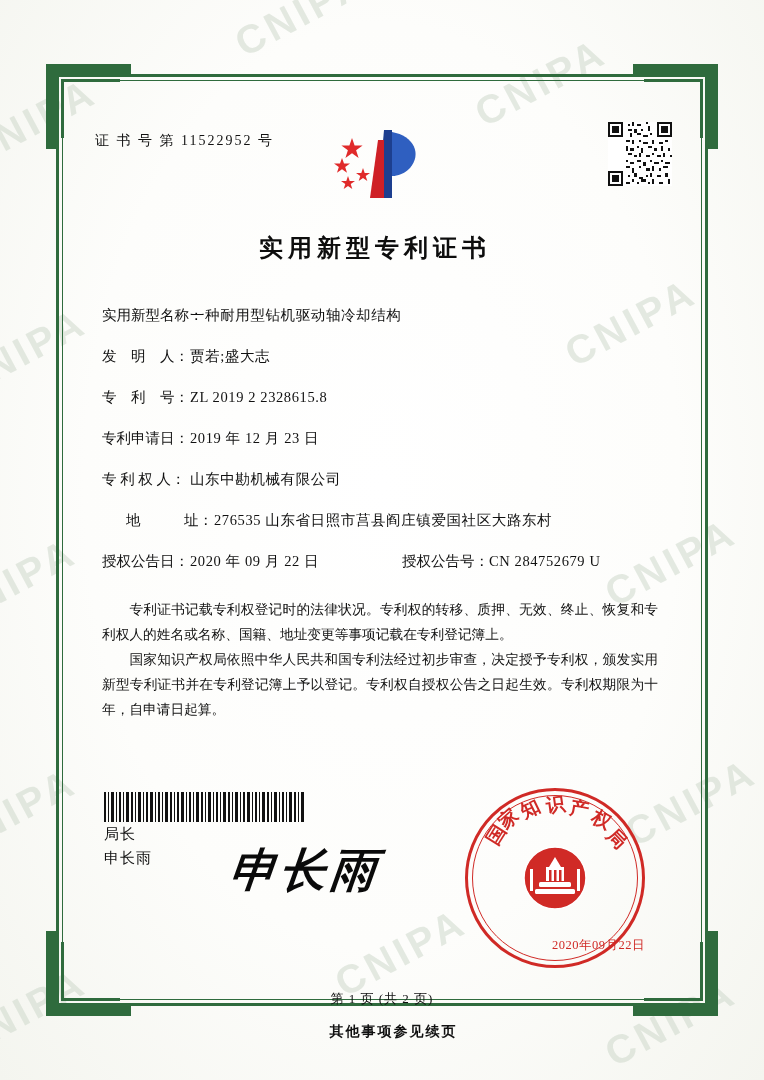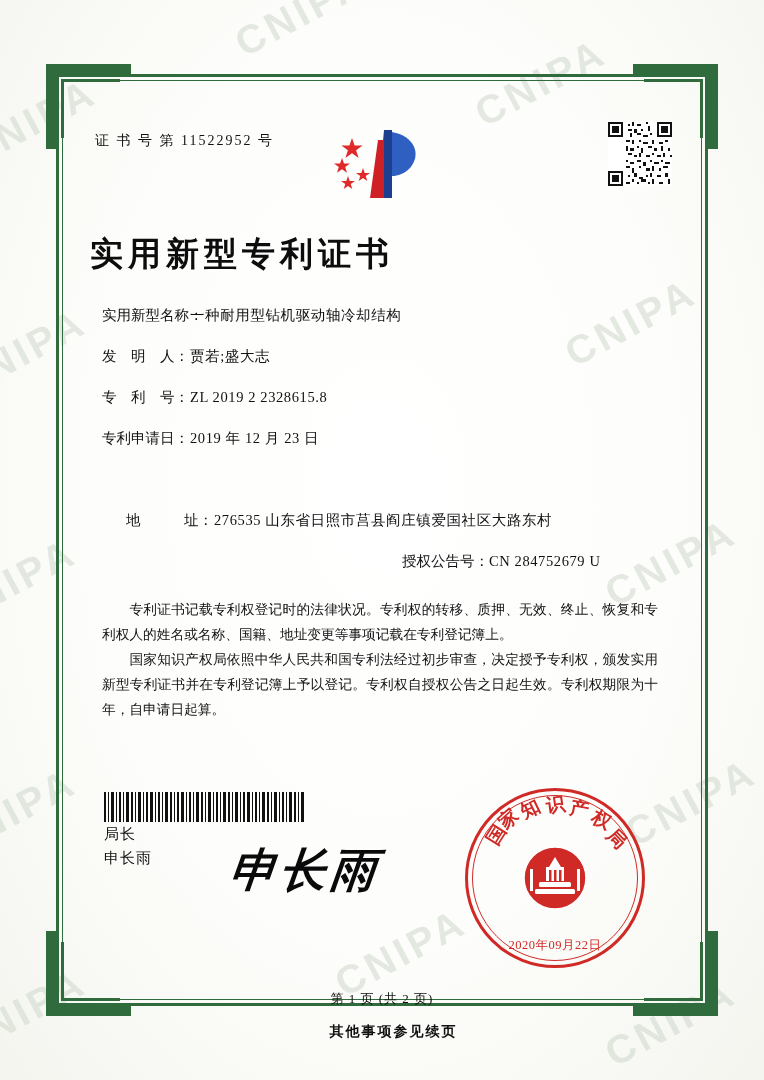--- a/index.html
+++ b/index.html
@@ -114,21 +114,22 @@
     top: 12px;
     width: 64px;
     height: 64px;
   }
 
   #doc-title {
     position: absolute;
     left: 0;
     right: 14px;
     top: 122px;
-    font-size: 33px;
+    text-align: center;
+    font-size: 24px;
     font-weight: bold;
     letter-spacing: 5px;
     color: #0d0d0d;
     font-family: "DejaVu Serif", "Liberation Serif", serif;
   }
 
   .field {
     position: absolute;
     left: 12px;
     font-size: 14.5px;
@@ -223,21 +224,21 @@
   #seal .emblem {
     position: absolute;
     left: 50%; top: 50%;
     transform: translate(-50%, -50%);
     width: 66px; height: 66px;
   }
   #seal .seal-date {
     position: absolute;
     left: 0; right: 0;
     bottom: 14px;
-    text-align: center;
+    text-align: right;
     color: #d02a26;
     font-size: 12.5px;
     letter-spacing: .5px;
   }
   .seal-char {
     position: absolute;
     color: #d02a26;
     font-size: 19px;
     font-weight: bold;
     font-family: "DejaVu Serif", serif;
@@ -403,22 +404,28 @@
     </div>
     <div class="field" id="f-inventor">
       <span class="flabel">发　明　人：</span><span class="fval">贾若;盛大志</span>
     </div>
     <div class="field" id="f-patentno">
       <span class="flabel">专　利　号：</span><span class="fval">ZL 2019 2 2328615.8</span>
     </div>
     <div class="field" id="f-appdate">
       <span class="flabel">专利申请日：</span><span class="fval">2019 年 12 月 23 日</span>
     </div>
+    <div class="field" id="f-owner">
+      <span class="flabel">专 利 权 人：</span><span class="fval">山东中勘机械有限公司</span>
+    </div>
     <div class="field" id="f-addr">
       <span class="flabel">地　　　址：</span><span class="fval">276535  山东省日照市莒县阎庄镇爱国社区大路东村</span>
+    </div>
+    <div class="field" id="f-grant">
+      <span class="flabel">授权公告日：</span><span class="fval">2020 年 09 月 22 日</span>
     </div>
     <div id="f-grantno">
       <span>授权公告号：</span><span class="fval">CN 284752679 U</span>
     </div>
 
     <div id="para-block">
       <p>专利证书记载专利权登记时的法律状况。专利权的转移、质押、无效、终止、恢复和专利权人的姓名或名称、国籍、地址变更等事项记载在专利登记簿上。</p>
       <p>国家知识产权局依照中华人民共和国专利法经过初步审查，决定授予专利权，颁发实用新型专利证书并在专利登记簿上予以登记。专利权自授权公告之日起生效。专利权期限为十年，自申请日起算。</p>
     </div>
 

